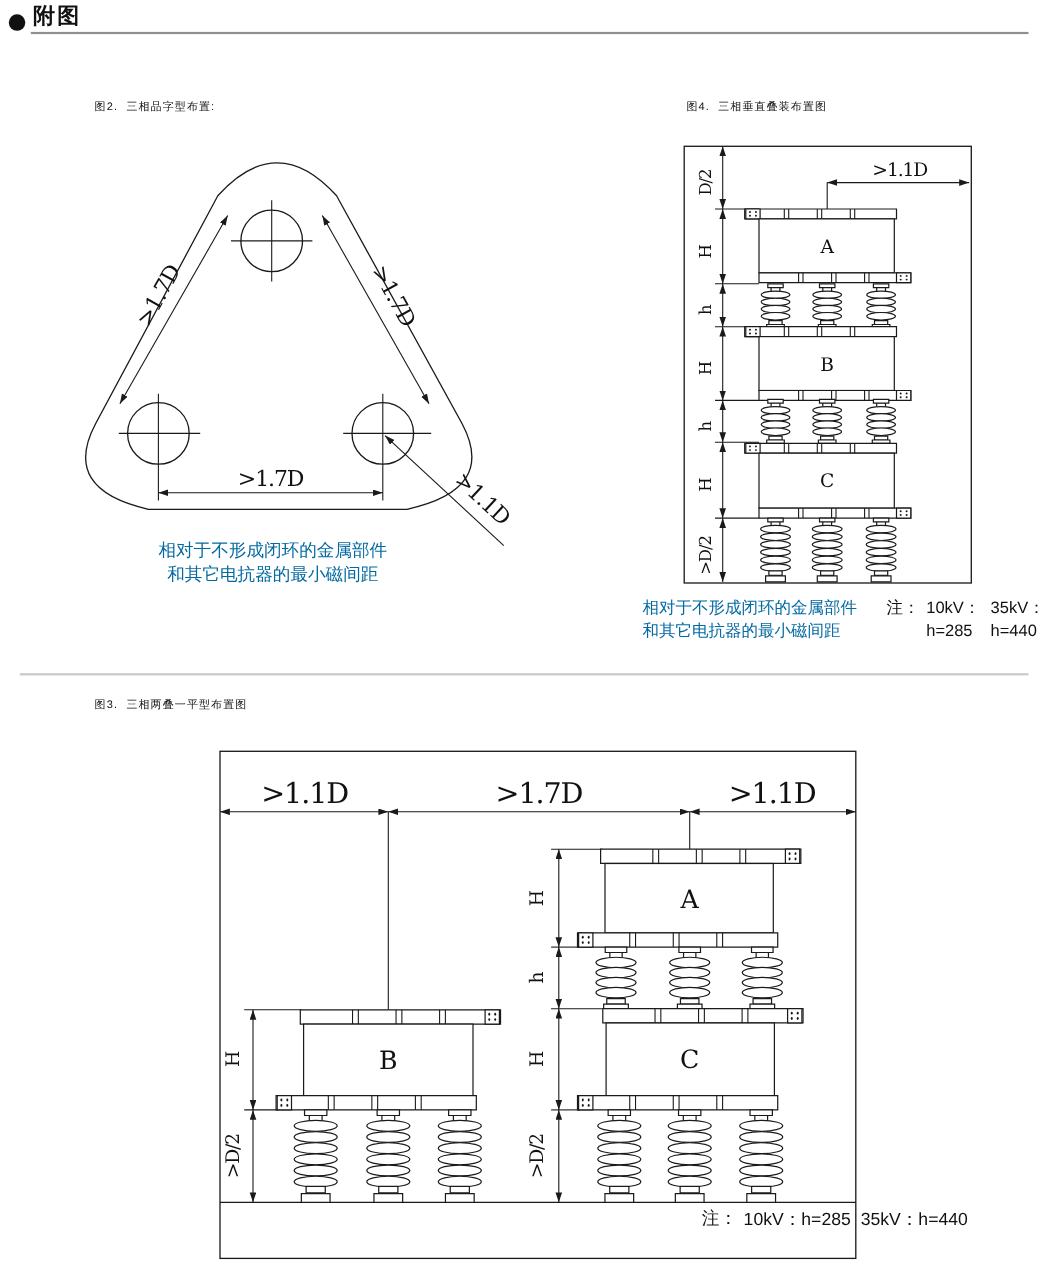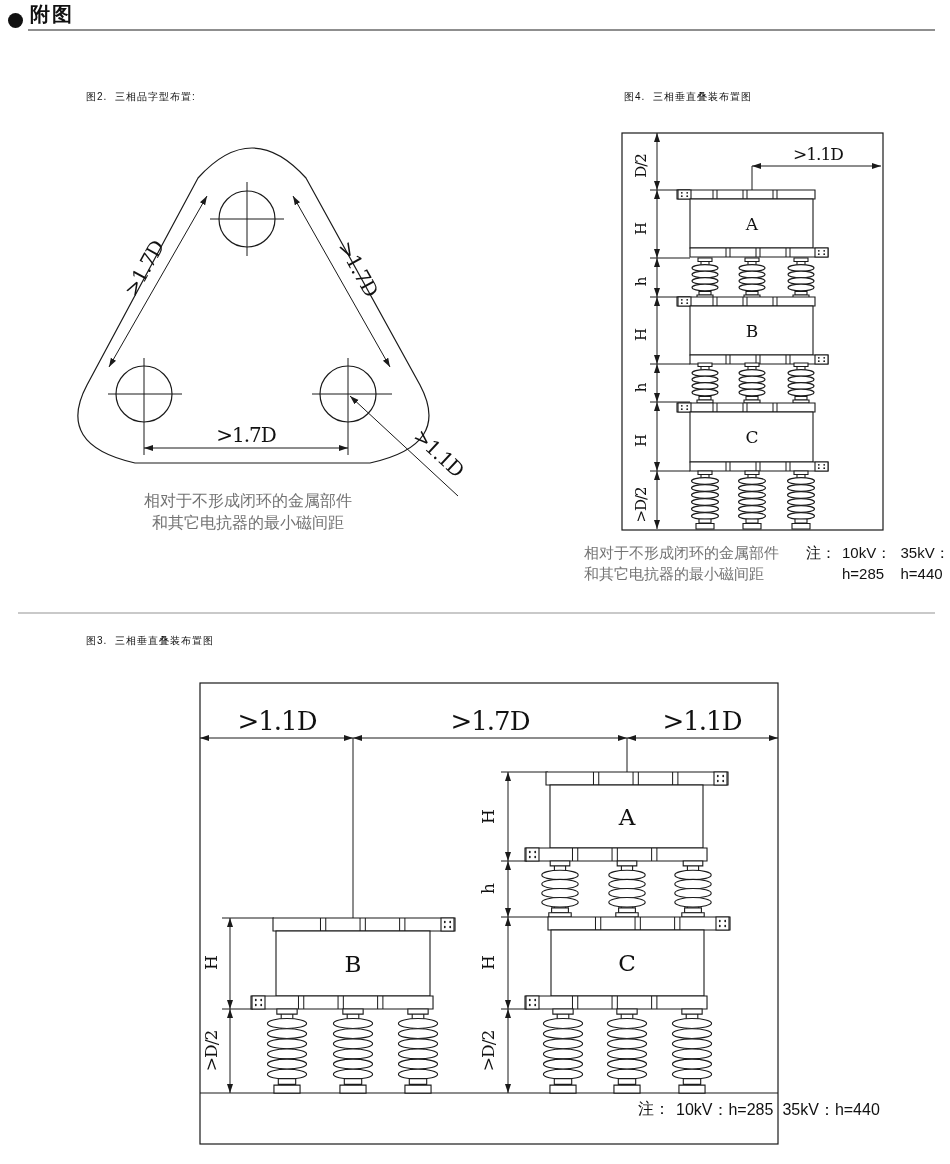--- a/index.html
+++ b/index.html
@@ -8,21 +8,21 @@
   .abs{position:absolute;}
   .header{left:8px;top:1px;display:flex;align-items:flex-end;gap:7px;}
   .bullet{width:15px;height:15px;border-radius:50%;background:#111;display:inline-block;}
   .header-title{font-size:20px;font-weight:bold;letter-spacing:2px;}
   .header-rule{left:28px;top:29px;width:907px;height:2px;background:#8f8f8f;}
   .divider{left:18px;top:612px;width:917px;height:2px;background:#c9c9c9;}
   .fig-title{font-size:10px;font-weight:normal;white-space:pre;letter-spacing:1px;}
   .t2{left:86px;top:90px;}
   .t4{left:612px;top:90px;padding-left:12px;}
   .t3{left:86px;top:634px;}
-  .cap{font-size:16px;line-height:22px;color:#737373;}
+  .cap{font-size:16px;line-height:22px;color:#0369a1;}
   .cap2{left:87px;top:490px;width:322px;text-align:center;}
   .cap4{left:584px;top:542px;font-size:15px;line-height:21px;}
   .note{display:flex;gap:6px;font-size:15px;line-height:21px;}
   .note .col{display:flex;}
   .note4{left:806px;top:542px;}
   .note3{left:638px;top:1098px;font-size:16px;}
   .note3 .col{line-height:23px;}
   .cap3{left:210px;top:1102px;font-size:17px;}
   svg{position:absolute;left:0;top:0;}
   svg .ln{stroke:#1a1a1a;stroke-width:1.2;fill:none;}
@@ -256,21 +256,21 @@
   <div class="abs note note4">
     <span>注：</span>
     <span class="col">
       <span>10kV：h=285</span>
       <span style="padding-left:9px;">35kV：h=440</span>
     </span>
   </div>
 
   <div class="abs divider"></div>
 
-  <div class="abs fig-title t3">图3.  三相垂直叠装布置图</div>
+  <div class="abs fig-title t3">图3.  三相两叠一平型布置图</div>
 
   <div class="abs note note3">
     <span>注：</span>
     <span class="col">
       <span>10kV：h=285</span>
       <span style="padding-left:9px;">35kV：h=440</span>
     </span>
   </div>
 
 </div>

